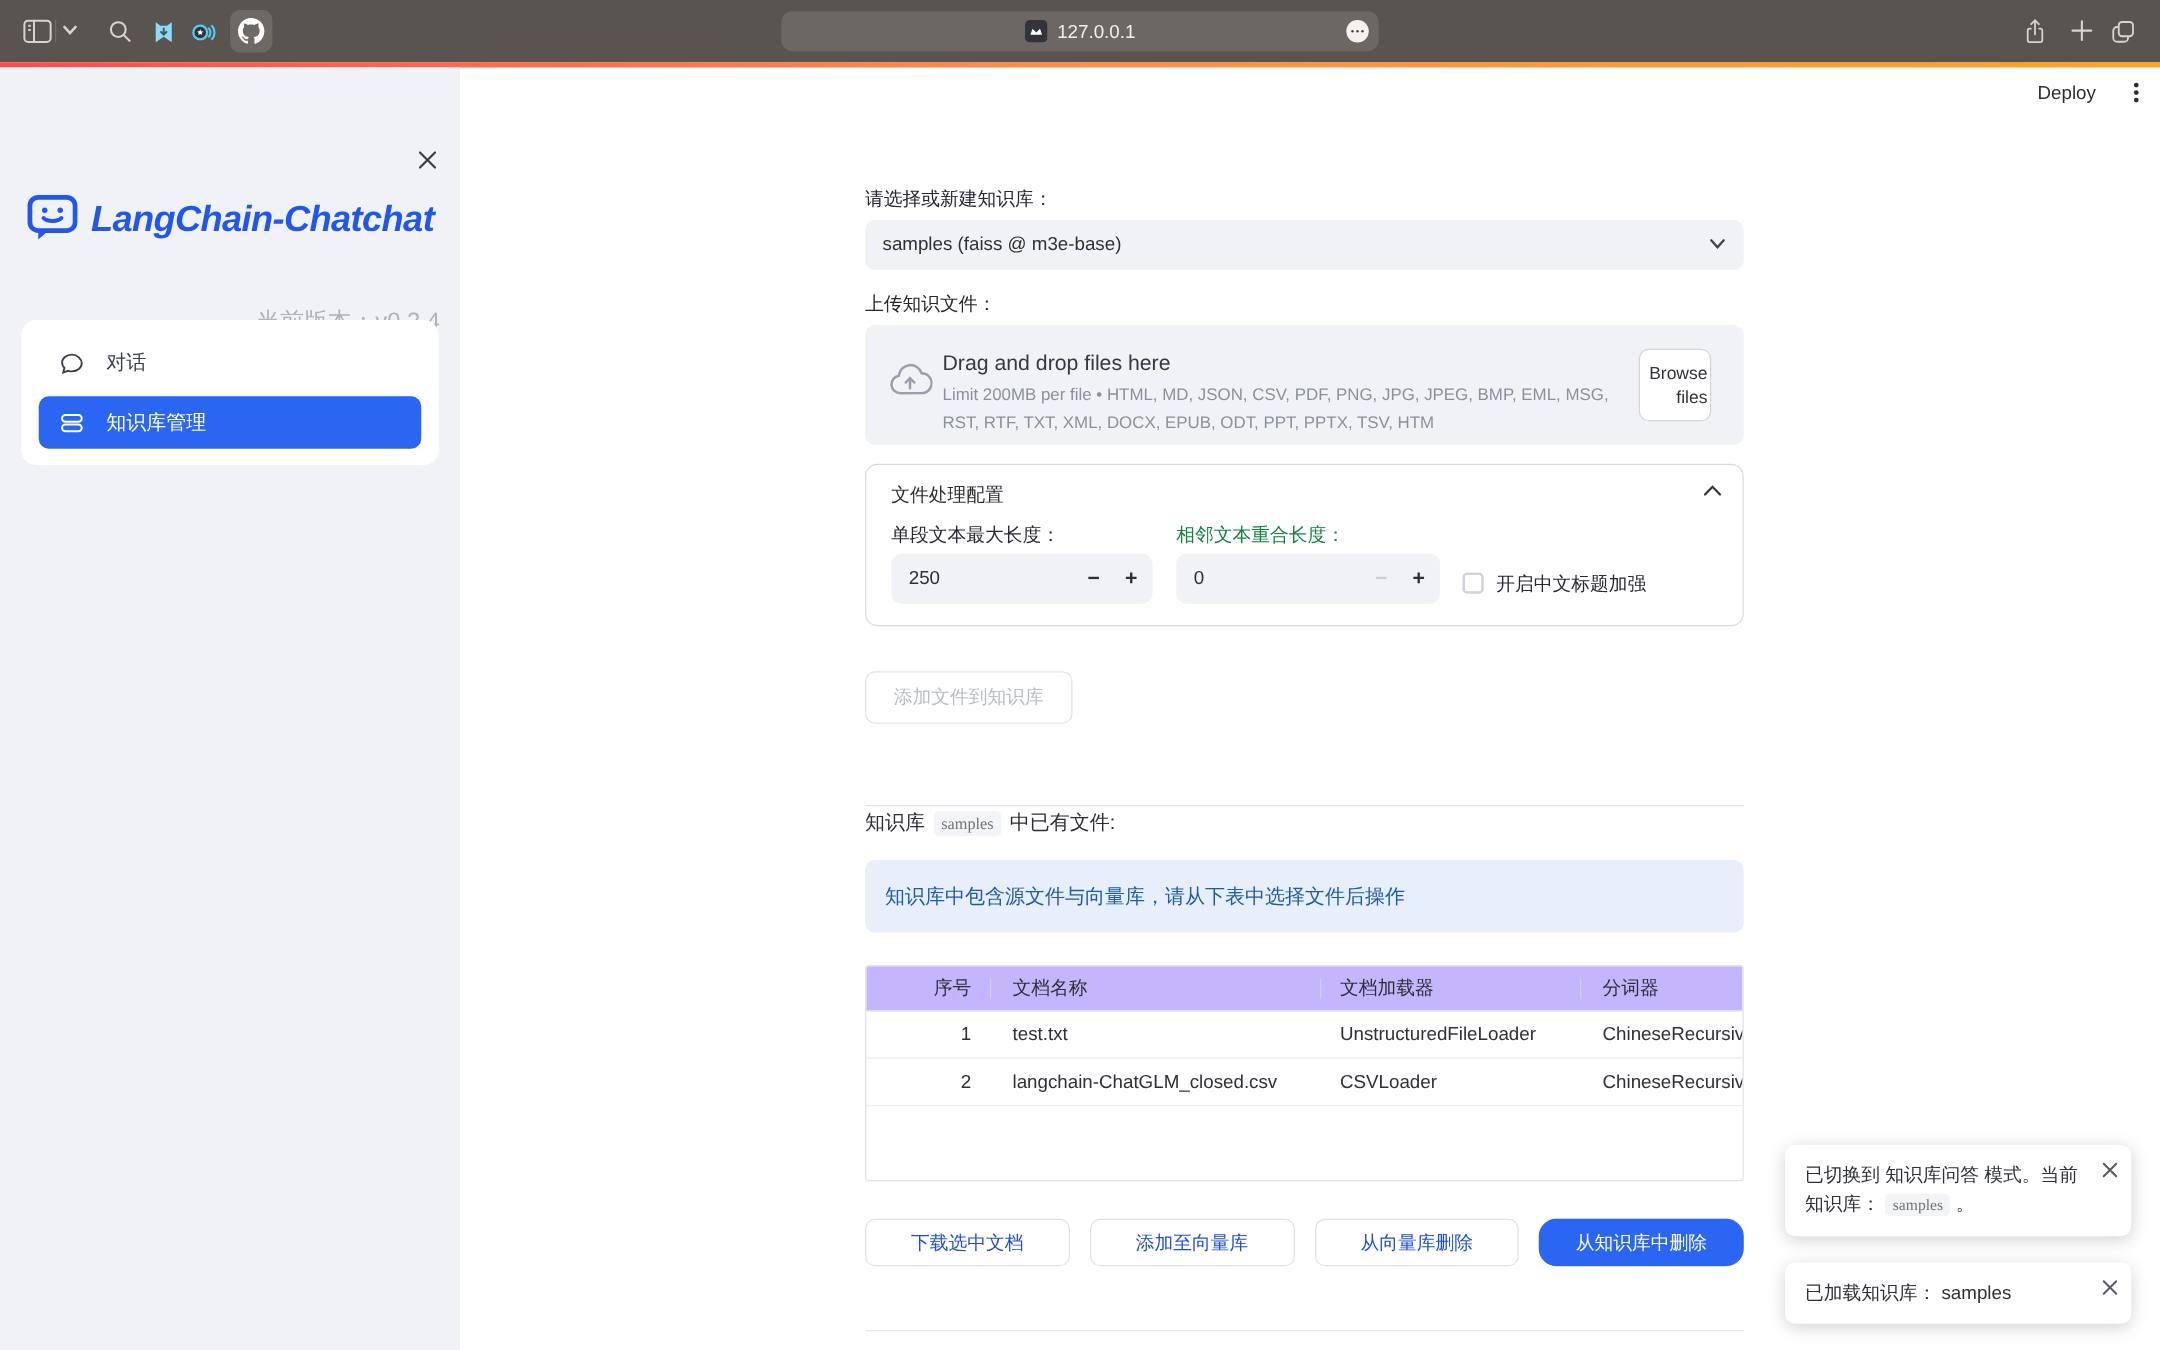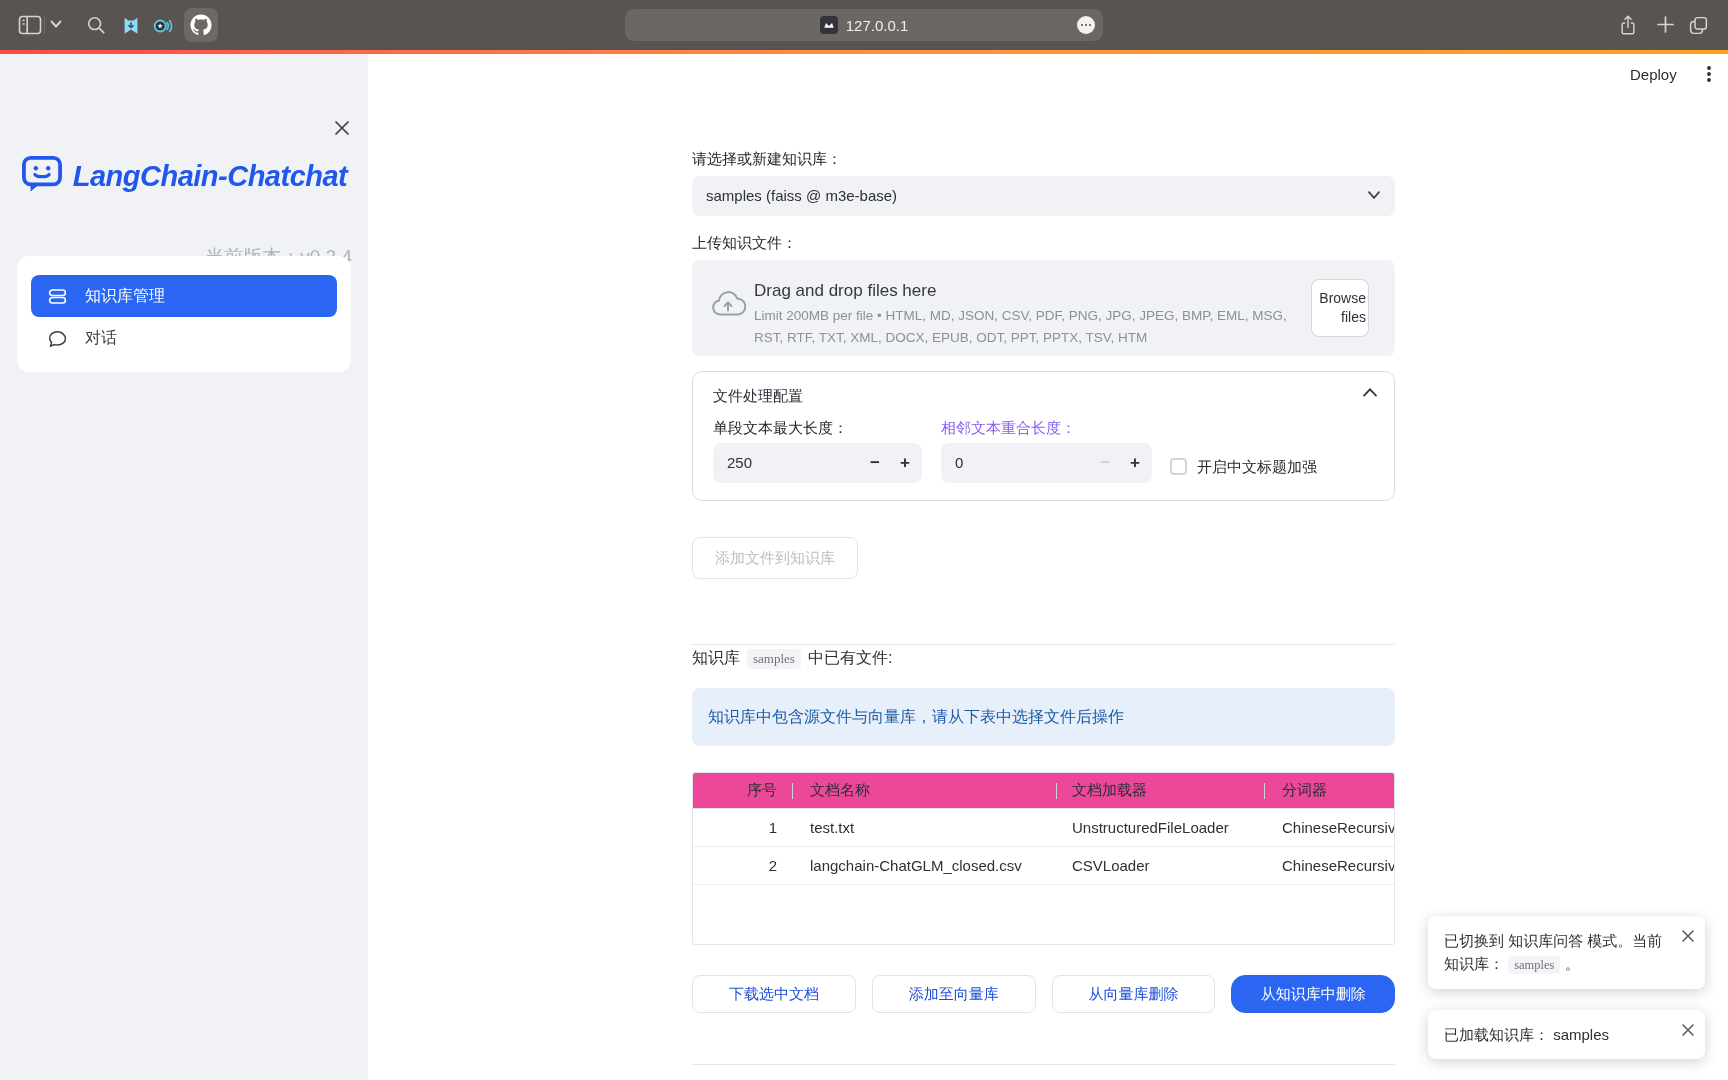--- a/index.html
+++ b/index.html
@@ -61,21 +61,21 @@
             color:#8a909c; }
   .browse-btn { position:absolute; right:26px; top:19px; width:58px; height:58px; background:#fff;
             border:1px solid #d3d6db; border-radius:8px; display:flex; align-items:center; justify-content:center;
             text-align:right; font-size:14px; color:#2f323b; line-height:1.35; padding:2px; cursor:pointer; }
 
   .config { position:absolute; left:0; top:371px; width:703px; height:130px; border:1px solid #d7dbe2;
             border-radius:10px; background:#fff; }
   .cfg-title { position:absolute; left:20px; top:15px; font-size:15px; color:#2a2c35; }
   .cfg-chev { position:absolute; right:16px; top:15px; color:#31333f; cursor:pointer; }
   .cfg-lblA { position:absolute; left:20px; top:47px; font-size:15px; color:#262730; }
-  .cfg-lblB { position:absolute; left:248px; top:47px; font-size:15px; color:#8b5cf6; }
+  .cfg-lblB { position:absolute; left:248px; top:47px; font-size:15px; color:#15803d; }
   .ninput { position:absolute; top:71px; height:40px; background:#f0f2f6; border-radius:8px; }
   .n1 { left:20px; width:209px; }
   .n2 { left:248px; width:211px; }
   .nval { position:absolute; left:14px; top:0; line-height:40px; font-size:15px; color:#2e3038; }
   .nstep { position:absolute; top:0; width:22px; line-height:40px; text-align:center; font-size:17px;
             font-weight:700; color:#2e3038; cursor:pointer; }
   .nminus { right:36px; }
   .nplus { right:6px; }
   .nminus.disabled { color:#c9cfdb; }
   .cb-box { position:absolute; left:477px; top:86px; width:17px; height:17px; border:2px solid #cfd3db;
@@ -92,21 +92,21 @@
             align-items:center; gap:7px; }
   .code { font-family:Liberation Serif, serif; font-size:13px; color:#737373;
             background:#f3f4f7; padding:2px 6px; border-radius:4px; }
 
   .infobox { position:absolute; left:0; top:688px; width:703px; height:58px; background:#e7effb;
             border-radius:8px; display:flex; align-items:center; padding-left:16px; font-size:16px;
             color:#1d5ca8; }
 
   .dtable { position:absolute; left:0; top:772px; width:703px; height:173px; border:1px solid #e2e3e8;
             border-radius:3px; background:#fff; overflow:hidden; }
-  .thead { height:36px; background:#ec4899; border-bottom:1px solid #dfe1e6; display:flex; }
+  .thead { height:36px; background:#c4b5fd; border-bottom:1px solid #dfe1e6; display:flex; }
   .th, .td { display:flex; align-items:center; white-space:nowrap; overflow:hidden; }
   .th { font-size:15px; font-weight:500; color:#2c2e36; position:relative; }
   .th:not(:first-child)::before { content:''; position:absolute; left:0; top:10px; width:1px; height:16px;
             background:#cfd2d8; }
   .c1 { width:99px; justify-content:flex-end; padding-right:15px; }
   .c2 { width:264px; padding-left:18px; }
   .c3 { width:208px; padding-left:16px; }
   .c4 { flex:1; padding-left:18px; }
   .trow { height:38px; display:flex; border-bottom:1px solid #ededf1; font-size:15px; color:#2e3038;
             cursor:pointer; }
@@ -222,36 +222,36 @@
         <path d="M14.5 21.5c2.6 3.2 12.4 3.2 15 0" stroke="#2257ee" stroke-width="3.4" stroke-linecap="round"></path>
         <path d="M10 31.5v8l9.5-8z" fill="#2257ee"></path>
       </svg>
     </span>
     <span class="logo-text">LangChain-Chatchat</span>
   </div>
 
   <div class="version">当前版本：v0.2.4</div>
 
   <div class="menu-card">
+    <div class="menu-item">
+      <span>
+        <svg width="21" height="21" viewBox="0 0 24 24" fill="none" stroke="currentColor" stroke-width="1.7">
+          <path d="M12 4.2c-5 0-9 3.3-9 7.3 0 1.8.8 3.5 2.2 4.8L4.1 20.6l4.5-1.6c1.1.3 2.2.5 3.4.5 5 0 9-3.3 9-7.3s-4-8-9-8z"></path>
+        </svg>
+      </span>
+      <span>对话</span>
+    </div>
     <div class="menu-item active">
       <span>
         <svg width="21" height="21" viewBox="0 0 24 24" fill="none" stroke="currentColor" stroke-width="1.8">
           <rect x="3" y="4.5" width="18" height="6.3" rx="3.1"></rect>
             <rect x="3" y="13.2" width="18" height="6.3" rx="3.1"></rect>
         </svg>
       </span>
       <span>知识库管理</span>
-    </div>
-    <div class="menu-item">
-      <span>
-        <svg width="21" height="21" viewBox="0 0 24 24" fill="none" stroke="currentColor" stroke-width="1.7">
-          <path d="M12 4.2c-5 0-9 3.3-9 7.3 0 1.8.8 3.5 2.2 4.8L4.1 20.6l4.5-1.6c1.1.3 2.2.5 3.4.5 5 0 9-3.3 9-7.3s-4-8-9-8z"></path>
-        </svg>
-      </span>
-      <span>对话</span>
     </div>
   </div>
 </div>
 
 <div class="deploy">Deploy</div>
 <div class="kebab">
   <svg width="18" height="20" viewBox="0 0 18 20" fill="currentColor">
       <circle cx="9" cy="4" r="1.9"></circle>
       <circle cx="9" cy="10" r="1.9"></circle>
       <circle cx="9" cy="16" r="1.9"></circle>

